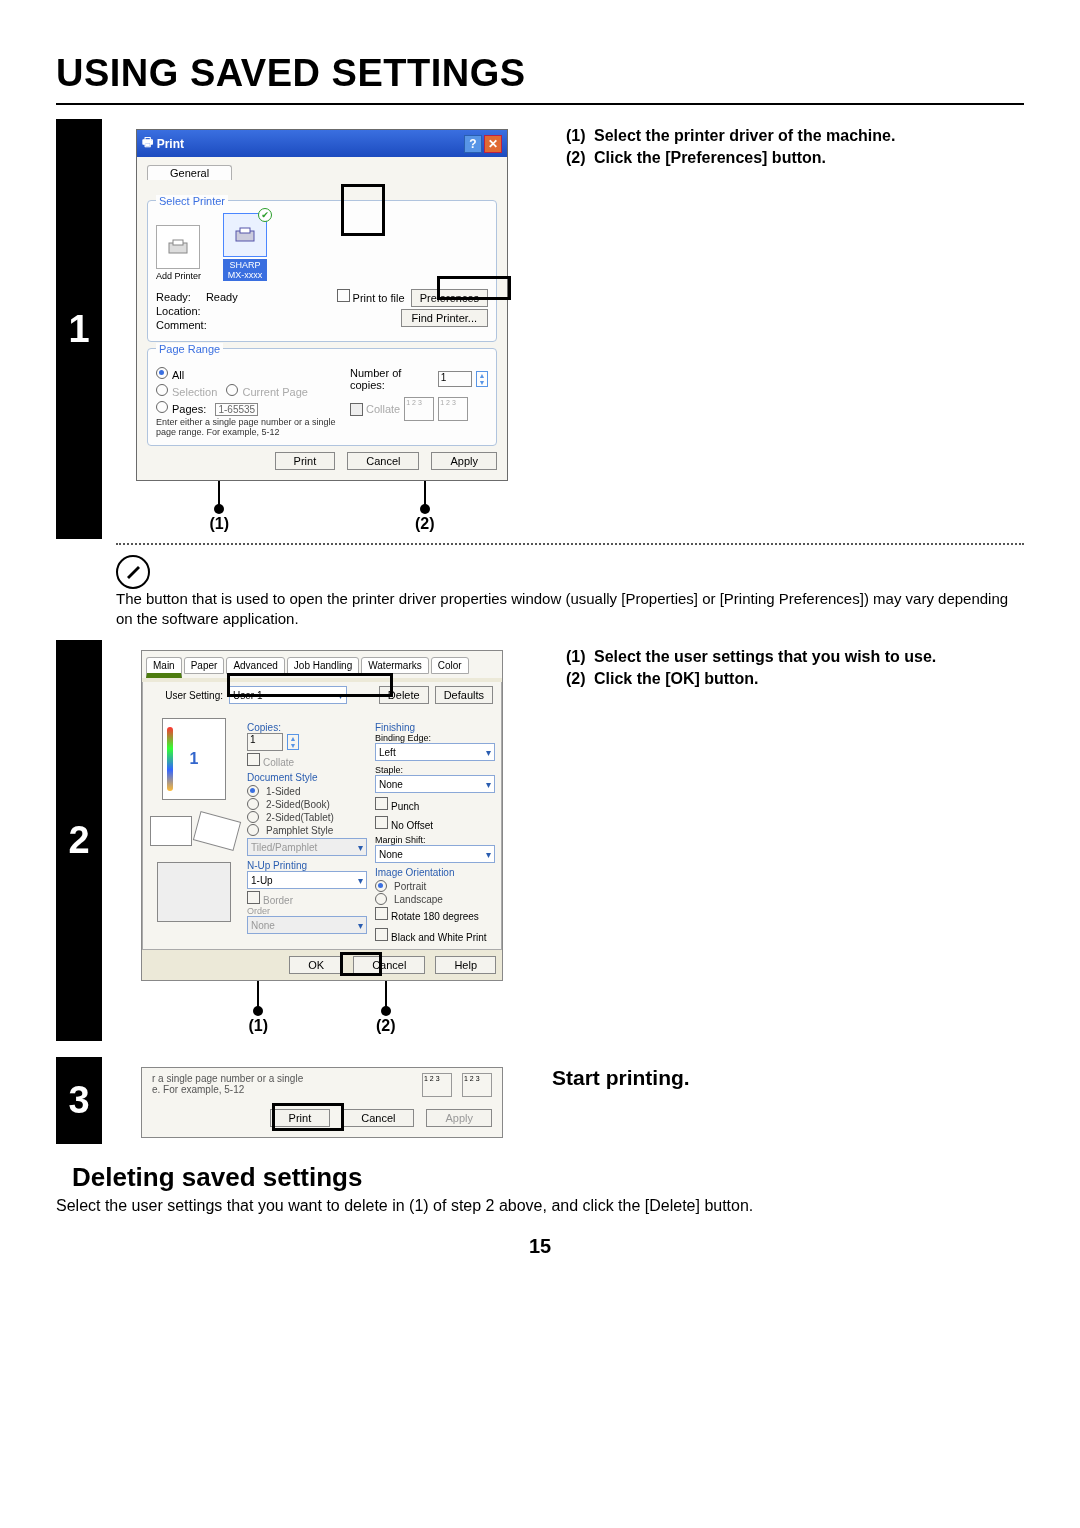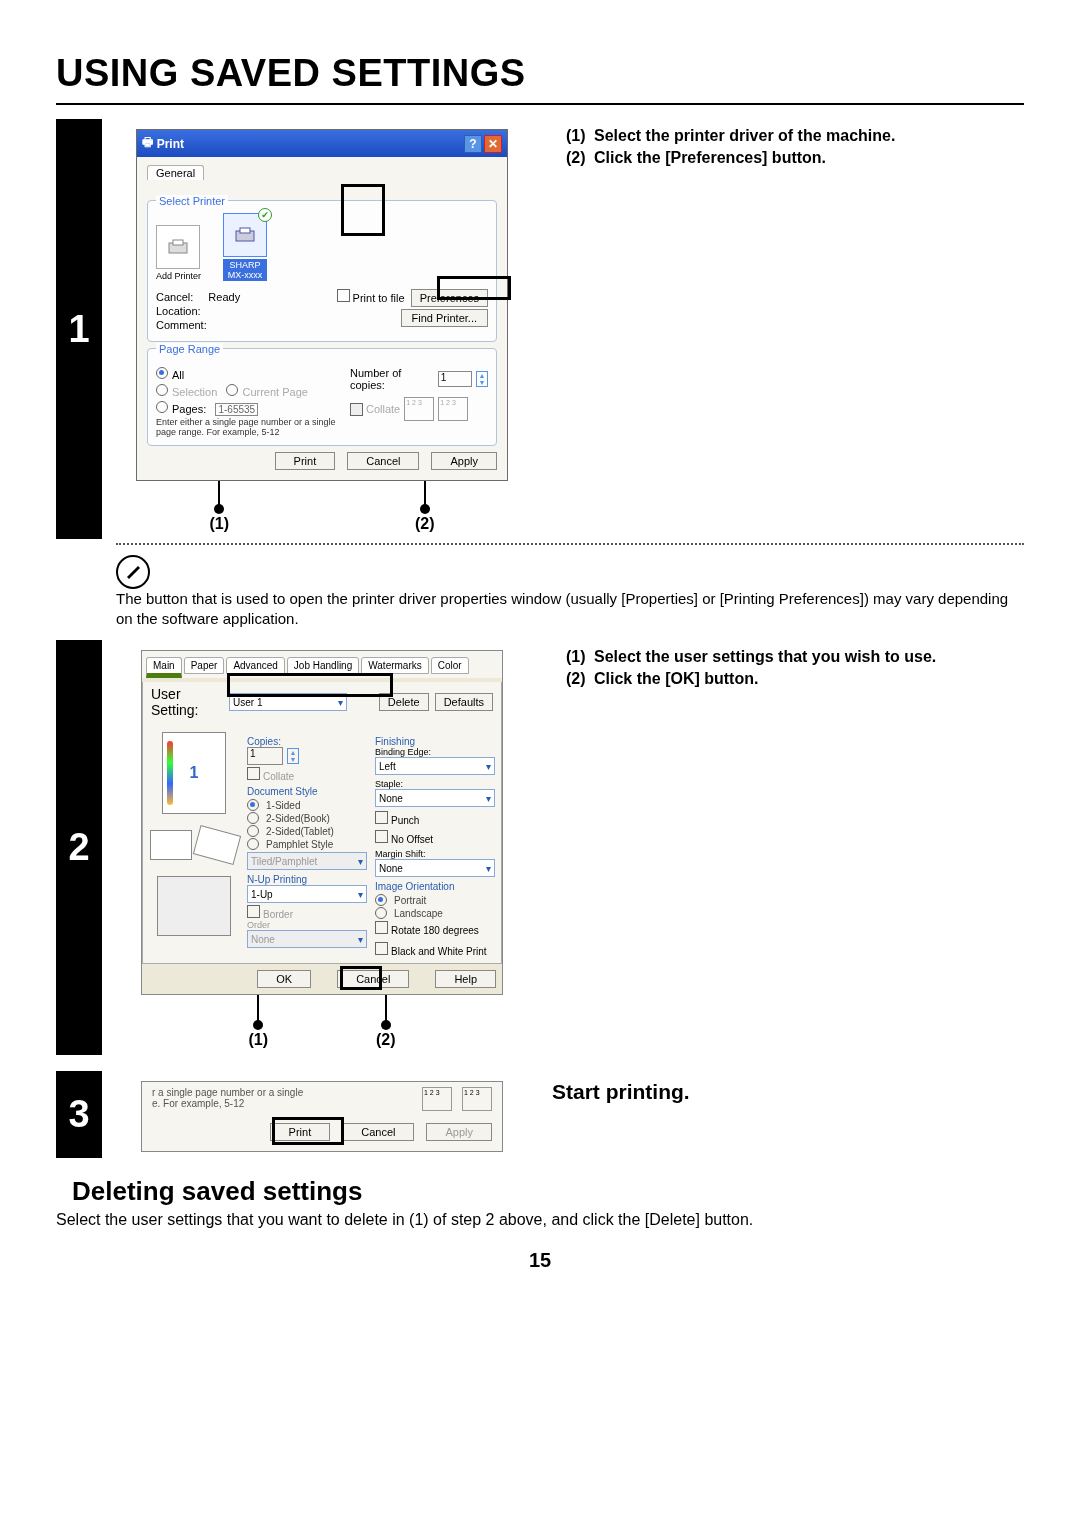--- a/index.html
+++ b/index.html
@@ -135,21 +135,21 @@
   .tb-btn {
     width:16px;height:16px;margin-left:2px;
     background:#e06a33;color:#fff;display:inline-flex;
     align-items:center;justify-content:center;
     font-size:12px;border:1px solid #b24;
   }
   .tb-help{background:#5895e6;border-color:#2a5fb0;}
   .win-body { padding: 8px 10px 10px 10px; background:#f6f5f0;}
   .tab {
     display:inline-block;border:1px solid #b0b0b0;border-bottom:none;
-    padding:1px 8px;background:#fdfdfd;border-radius:3px 3px 0 0;font-size:11px;
+    padding:1px 22px;background:#fdfdfd;border-radius:3px 3px 0 0;font-size:11px;
   }
   .group {
     border:1px solid #b0c4de;border-radius:4px;
     padding:6px 8px 8px 8px;margin:6px 0;position:relative;
     background:#fdfdfd;
   }
   .group .legend {
     position:relative;top:-12px;background:#fdfdfd;
     color:#3a6fe0;padding:0 3px;font-size:11px;
   }
@@ -194,23 +194,23 @@
   .prev-n{font-weight:bold;color:#36c;font-size:16px;}
   .ori{width:40px;height:28px;border:1px solid #888;background:#fff;}
   .mfp{width:72px;height:58px;border:1px solid #888;background:#eee;}
   .w2-col{flex:1;}
   .blue-lbl{color:#2a5db0;font-size:10px;margin-top:4px;}
   .drop{border:1px solid #8aa8d8;background:#fff;height:16px;display:flex;align-items:center;justify-content:space-between;padding:0 3px;font-size:10px;}
   .drop .arr{color:#2a5db0;}
   .drop.dis{background:#eee;color:#999;}
   .rlist{margin:2px 0;}
   .rlist div{display:flex;align-items:center;gap:3px;font-size:10px;color:#444;margin:1px 0;}
-  .w2-bottom{background:#ece9d8;display:flex;justify-content:flex-end;gap:26px;padding:6px;}
+  .w2-bottom{background:#ece9d8;display:flex;justify-content:flex-end;gap:10px;padding:6px;}
   .usr-row{display:flex;align-items:center;gap:6px;margin:4px 0 8px 0;}
-  .usr-row .lbl{width:72px;text-align:left;font-size:14px;}
+  .usr-row .lbl{width:72px;text-align:right;font-size:10px;}
   .usr-drop{width:110px;}
   .co2a{left:85px;top:22px;width:160px;height:18px;}
   .co2b{left:300px;top:316px;width:36px;height:18px;}
 
   
   .snip3{width:360px;border:1px solid #888;background:#f6f5f0;font-size:10px;position:relative;}
   .snip3-inner{padding:5px 10px 10px 10px;}
   .snip3 .hint{color:#555;}
   .snip3 .btns{display:flex;justify-content:flex-end;gap:12px;margin-top:12px;}
 
@@ -255,21 +255,21 @@
                       <rect x="2" y="5" width="18" height="10" fill="#ccd" stroke="#55a"></rect>
                       <rect x="6" y="2" width="10" height="5" fill="#fff" stroke="#55a"></rect>
                     </svg>
               </div>
               <div class="p-cap" style="background:#3a6fe0;color:#fff;padding:1px 2px;white-space:pre;">SHARP
 MX-xxxx</div>
             </div>
           </div>
           <div style="display:flex;margin-top:8px;">
             <div style="flex:1;">
-              <div class="status-row"><span>Cancel:</span> &nbsp; <span>Ready</span></div>
+              <div class="status-row"><span>Ready:</span> &nbsp; <span>Ready</span></div>
               <div class="status-row">
                     <span>Location:</span>
                   </div>
               <div class="status-row">
                     <span>Comment:</span>
                   </div>
             </div>
             <div style="text-align:right;">
               <div><span class="chk"></span><span>Print to file</span>
                 &nbsp;<span class="btn">Preferences</span></div>

